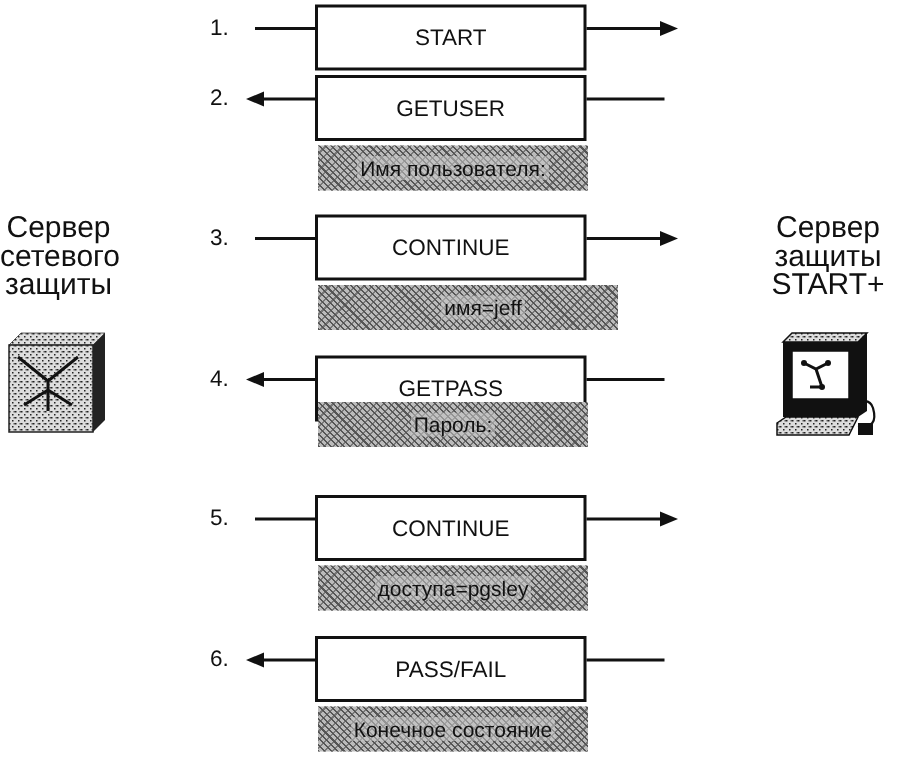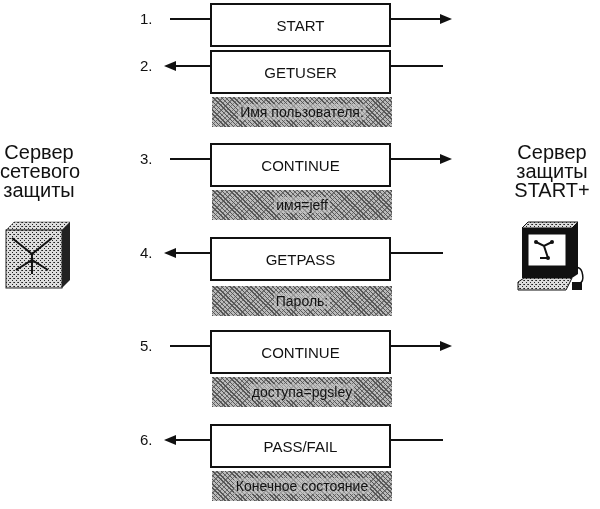--- a/index.html
+++ b/index.html
@@ -74,29 +74,29 @@
     <div class="line" style="left: 175px; width: 35px; top: 65px;"></div>
     <div class="line" style="left: 391px; width: 52px; top: 65px;"></div>
     <div class="shade" style="top: 97px;">
       <span>Имя пользователя:</span>
     </div>
     <div class="num" style="top: 150px;">3.</div>
     <div class="box" style="top: 143px;">CONTINUE</div>
     <div class="line" style="left: 170px; width: 40px; top: 158px;"></div>
     <div class="line" style="left: 391px; width: 50px; top: 158px;"></div>
     <div class="ahr" style="left: 440px; top: 154px;"></div>
-    <div class="shade" style="top: 190px;">
+    <div class="shade" style="top: 190px; padding-left: 20px;">
       <span>имя=jeff</span>
     </div>
     <div class="num" style="top: 244px;">4.</div>
     <div class="box" style="top: 237px;">GETPASS</div>
     <div class="ahl" style="left: 164px; top: 248px;"></div>
     <div class="line" style="left: 175px; width: 35px; top: 252px;"></div>
     <div class="line" style="left: 391px; width: 52px; top: 252px;"></div>
-    <div class="shade" style="top: 268px; margin-top: 18px;">
+    <div class="shade" style="top: 268px;">
       <span>Пароль:</span>
     </div>
     <div class="num" style="top: 337px;">5.</div>
     <div class="box" style="top: 330px;">CONTINUE</div>
     <div class="line" style="left: 170px; width: 40px; top: 345px;"></div>
     <div class="line" style="left: 391px; width: 50px; top: 345px;"></div>
     <div class="ahr" style="left: 440px; top: 341px;"></div>
     <div class="shade" style="top: 377px;">
       <span>доступа=pgsley</span>
     </div>

